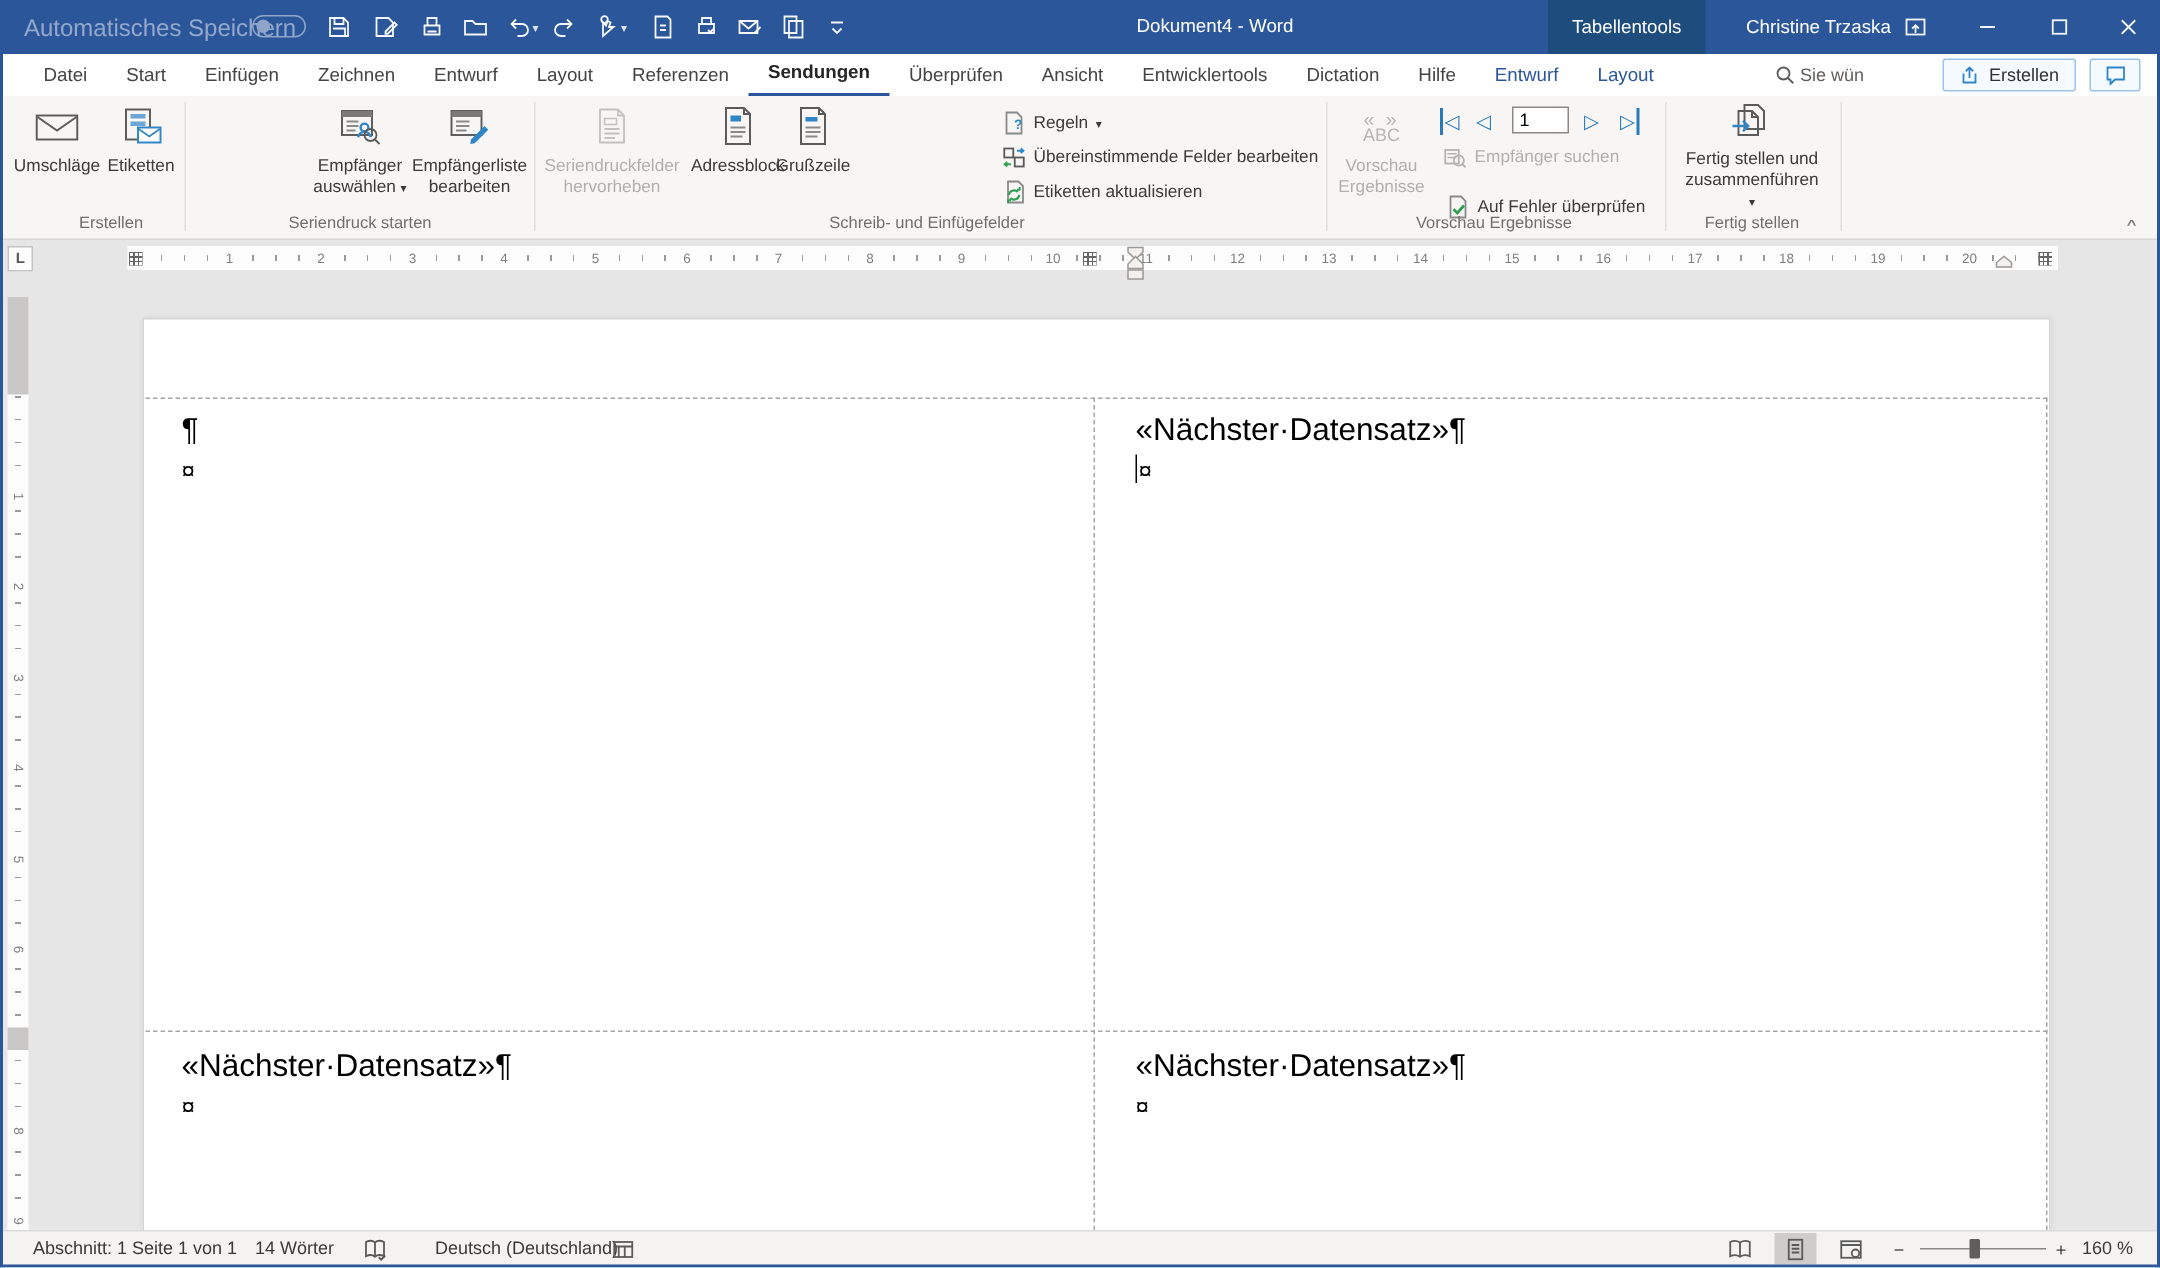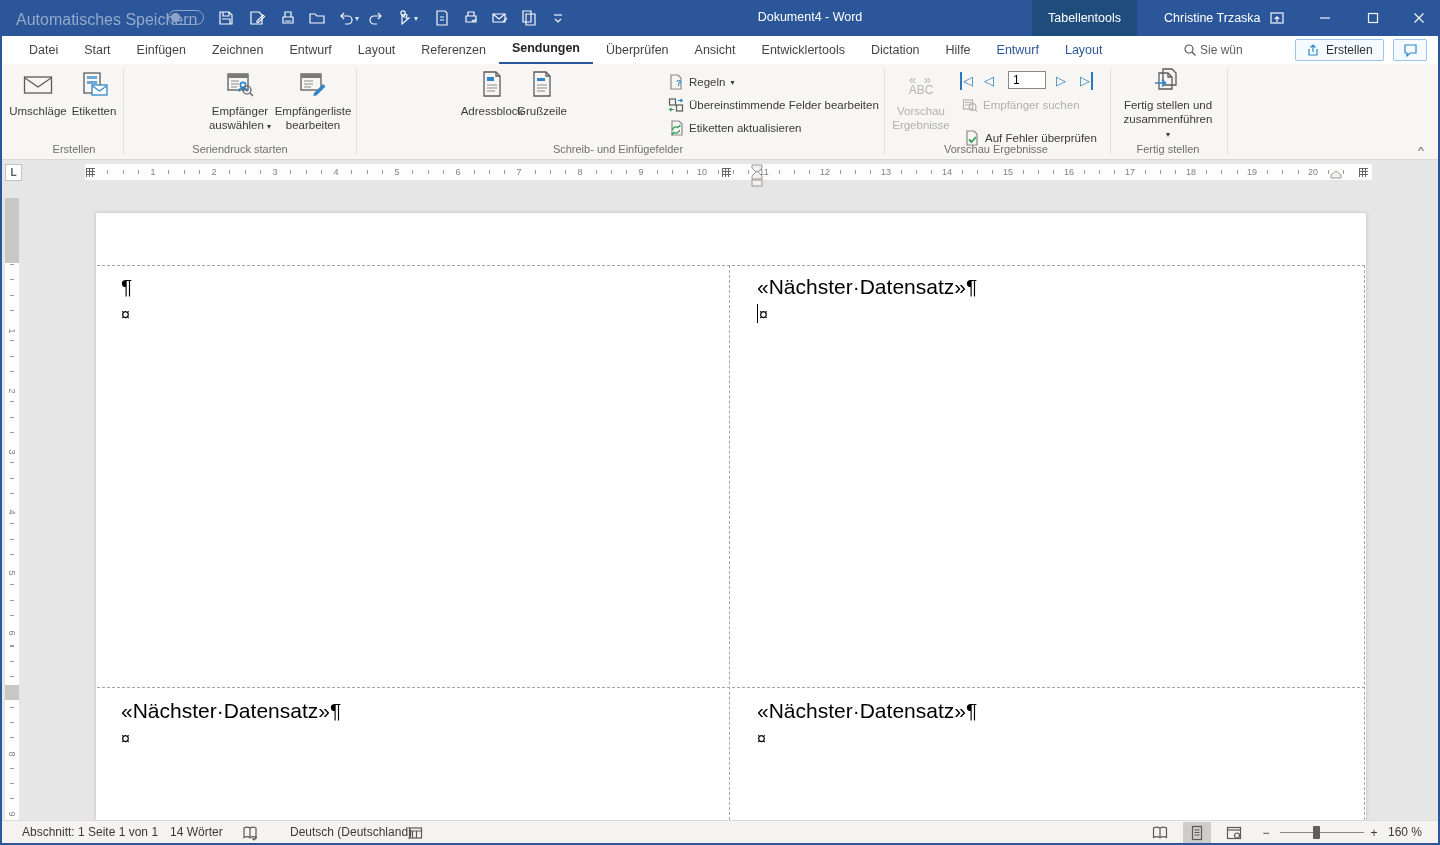--- a/index.html
+++ b/index.html
@@ -294,20 +294,31 @@
             <rect x="2" y="2" width="20" height="4" fill="#7a7a7a"></rect>
             <path class="oi-lt" d="M5 9h9M5 12h9M5 15h7"></path>
             <path d="M15 21 24 12l2.5 2.5L17.5 23.5 14.5 24z" fill="#2e86c9"></path>
           </svg>
       </span>
       <span class="blabel"><span>Empfängerliste bearbeiten</span></span>
     </div>
     <div class="abs gdiv" style="left:356px"></div>
     <div class="abs glabel" style="left:140px;width:200px">Seriendruck starten</div>
 
+    <div class="abs bigbtn disabled" style="left:360px;width:96px">
+      <span class="ic">
+        <svg width="24" height="26" viewBox="0 0 24 26">
+            <path class="oi-dis" d="M4 1h12l4 4v18H4z"></path>
+            <path class="oi-dis" d="M16 1v4h4"></path>
+            <rect x="7" y="7" width="8" height="4" fill="none" stroke="#c3c1bf"></rect>
+            <path class="oi-dis" d="M7 14h10M7 17h10M7 20h7"></path>
+          </svg>
+      </span>
+      <span class="blabel"><span>Seriendruckfelder hervorheben</span></span>
+    </div>
     <div class="abs bigbtn" style="left:458px;width:68px">
       <span class="ic">
         <svg width="24" height="28" viewBox="0 0 24 28">
             <path class="oi" d="M4 1h12l4 4v20H4z"></path>
             <path class="oi" d="M16 1v4h4"></path>
             <rect class="blk" x="7" y="6" width="7" height="4"></rect>
             <path class="oi-lt" d="M7 14h10M7 17h10M7 20h8"></path>
           </svg>
       </span>
       <span class="blabel"><span>Adressblock</span></span>

